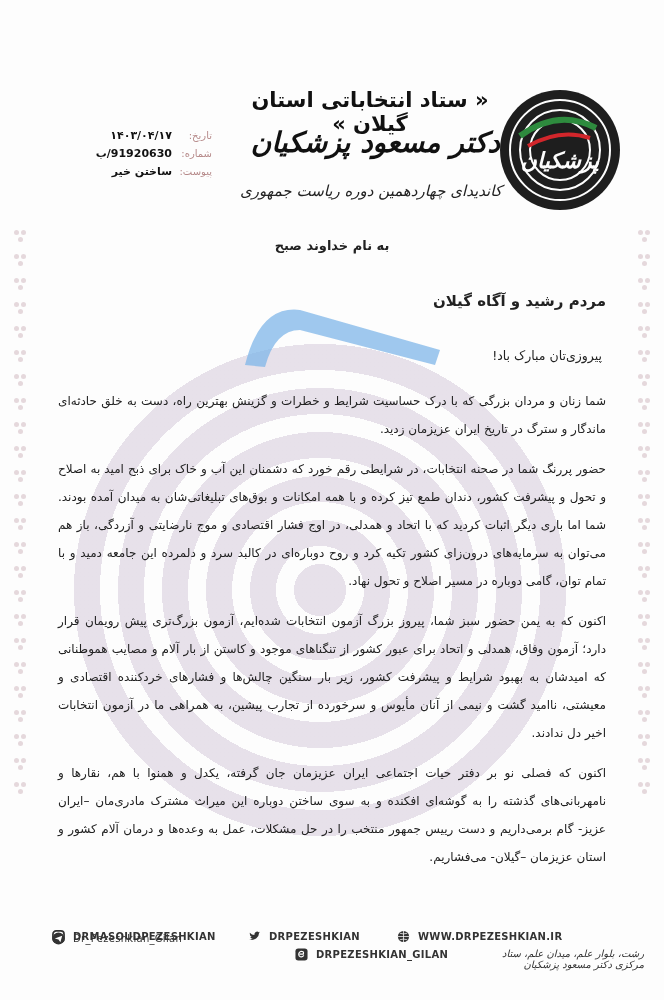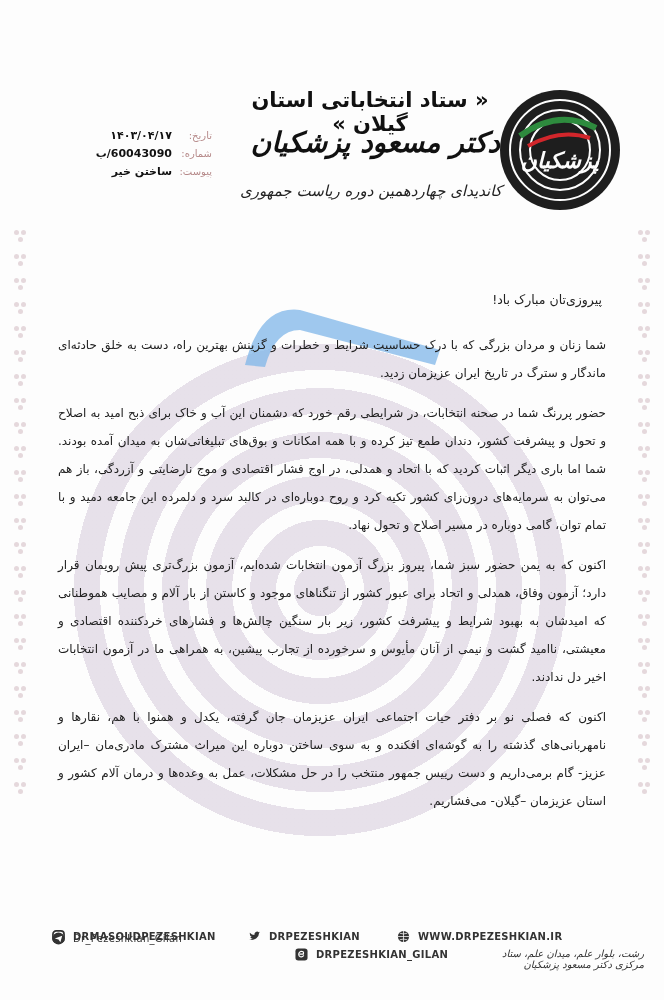--- a/index.html
+++ b/index.html
@@ -331,30 +331,32 @@
   <div class="doc-name">دکتر مسعود پزشکیان</div>
   <div class="doc-sub">کاندیدای چهاردهمین دوره ریاست جمهوری</div>
 
   <div class="meta">
     <div class="meta-row">
       <span class="meta-label">تاریخ:</span>
       <span class="meta-value">۱۴۰۳/۰۴/۱۷</span>
     </div>
     <div class="meta-row">
       <span class="meta-label">شماره:</span>
-      <span class="meta-value">60043090/ب</span>
+      <span class="meta-value">91920630/ب</span>
     </div>
     <div class="meta-row">
       <span class="meta-label">پیوست:</span>
       <span class="meta-value">ساختن خیر</span>
     </div>
   </div>
 
+  <div class="basmala">به نام خداوند صبح</div>
 
   <div class="content">
+    <p class="salutation">مردم رشید و آگاه گیلان</p>
     <p class="congrats">پیروزی‌تان مبارک باد!</p>
     <p class="para">شما زنان و مردان بزرگی که با درک حساسیت شرایط و خطرات و گزینش بهترین راه، دست به خلق حادثه‌ای ماندگار و سترگ در تاریخ ایران عزیزمان زدید.</p>
     <p class="para">حضور پررنگ شما در صحنه انتخابات، در شرایطی رقم خورد که دشمنان این آب و خاک برای ذبح امید به اصلاح و تحول و پیشرفت کشور، دندان طمع تیز کرده و با همه امکانات و بوق‌های تبلیغاتی‌شان به میدان آمده بودند. شما اما باری دیگر اثبات کردید که با اتحاد و همدلی، در اوج فشار اقتصادی و موج نارضایتی و آزردگی، باز هم می‌توان به سرمایه‌های درون‌زای کشور تکیه کرد و روح دوباره‌ای در کالبد سرد و دلمرده این جامعه دمید و با تمام توان، گامی دوباره در مسیر اصلاح و تحول نهاد.</p>
     <p class="para">اکنون که به یمن حضور سبز شما، پیروز بزرگ آزمون انتخابات شده‌ایم، آزمون بزرگ‌تری پیش رویمان قرار دارد؛ آزمون وفاق، همدلی و اتحاد برای عبور کشور از تنگناهای موجود و کاستن از بار آلام و مصایب هموطنانی که امیدشان به بهبود شرایط و پیشرفت کشور، زیر بار سنگین چالش‌ها و فشارهای خردکننده اقتصادی و معیشتی، ناامید گشت و نیمی از آنان مأیوس و سرخورده از تجارب پیشین، به همراهی ما در آزمون انتخابات اخیر دل ندادند.</p>
     <p class="para">اکنون که فصلی نو بر دفتر حیات اجتماعی ایران عزیزمان جان گرفته، یکدل و همنوا با هم، نقارها و نامهربانی‌های گذشته را به گوشه‌ای افکنده و به سوی ساختن دوباره این میراث مشترک مادری‌مان –ایران عزیز- گام برمی‌داریم و دست رییس جمهور منتخب را در حل مشکلات، عمل به وعده‌ها و درمان آلام کشور و استان عزیزمان –گیلان- می‌فشاریم.</p>
   </div>
 
   <div class="footer">
     <div class="f-item" style="left:0;top:0;">
       <svg class="f-icon" viewBox="0 0 14 14">

